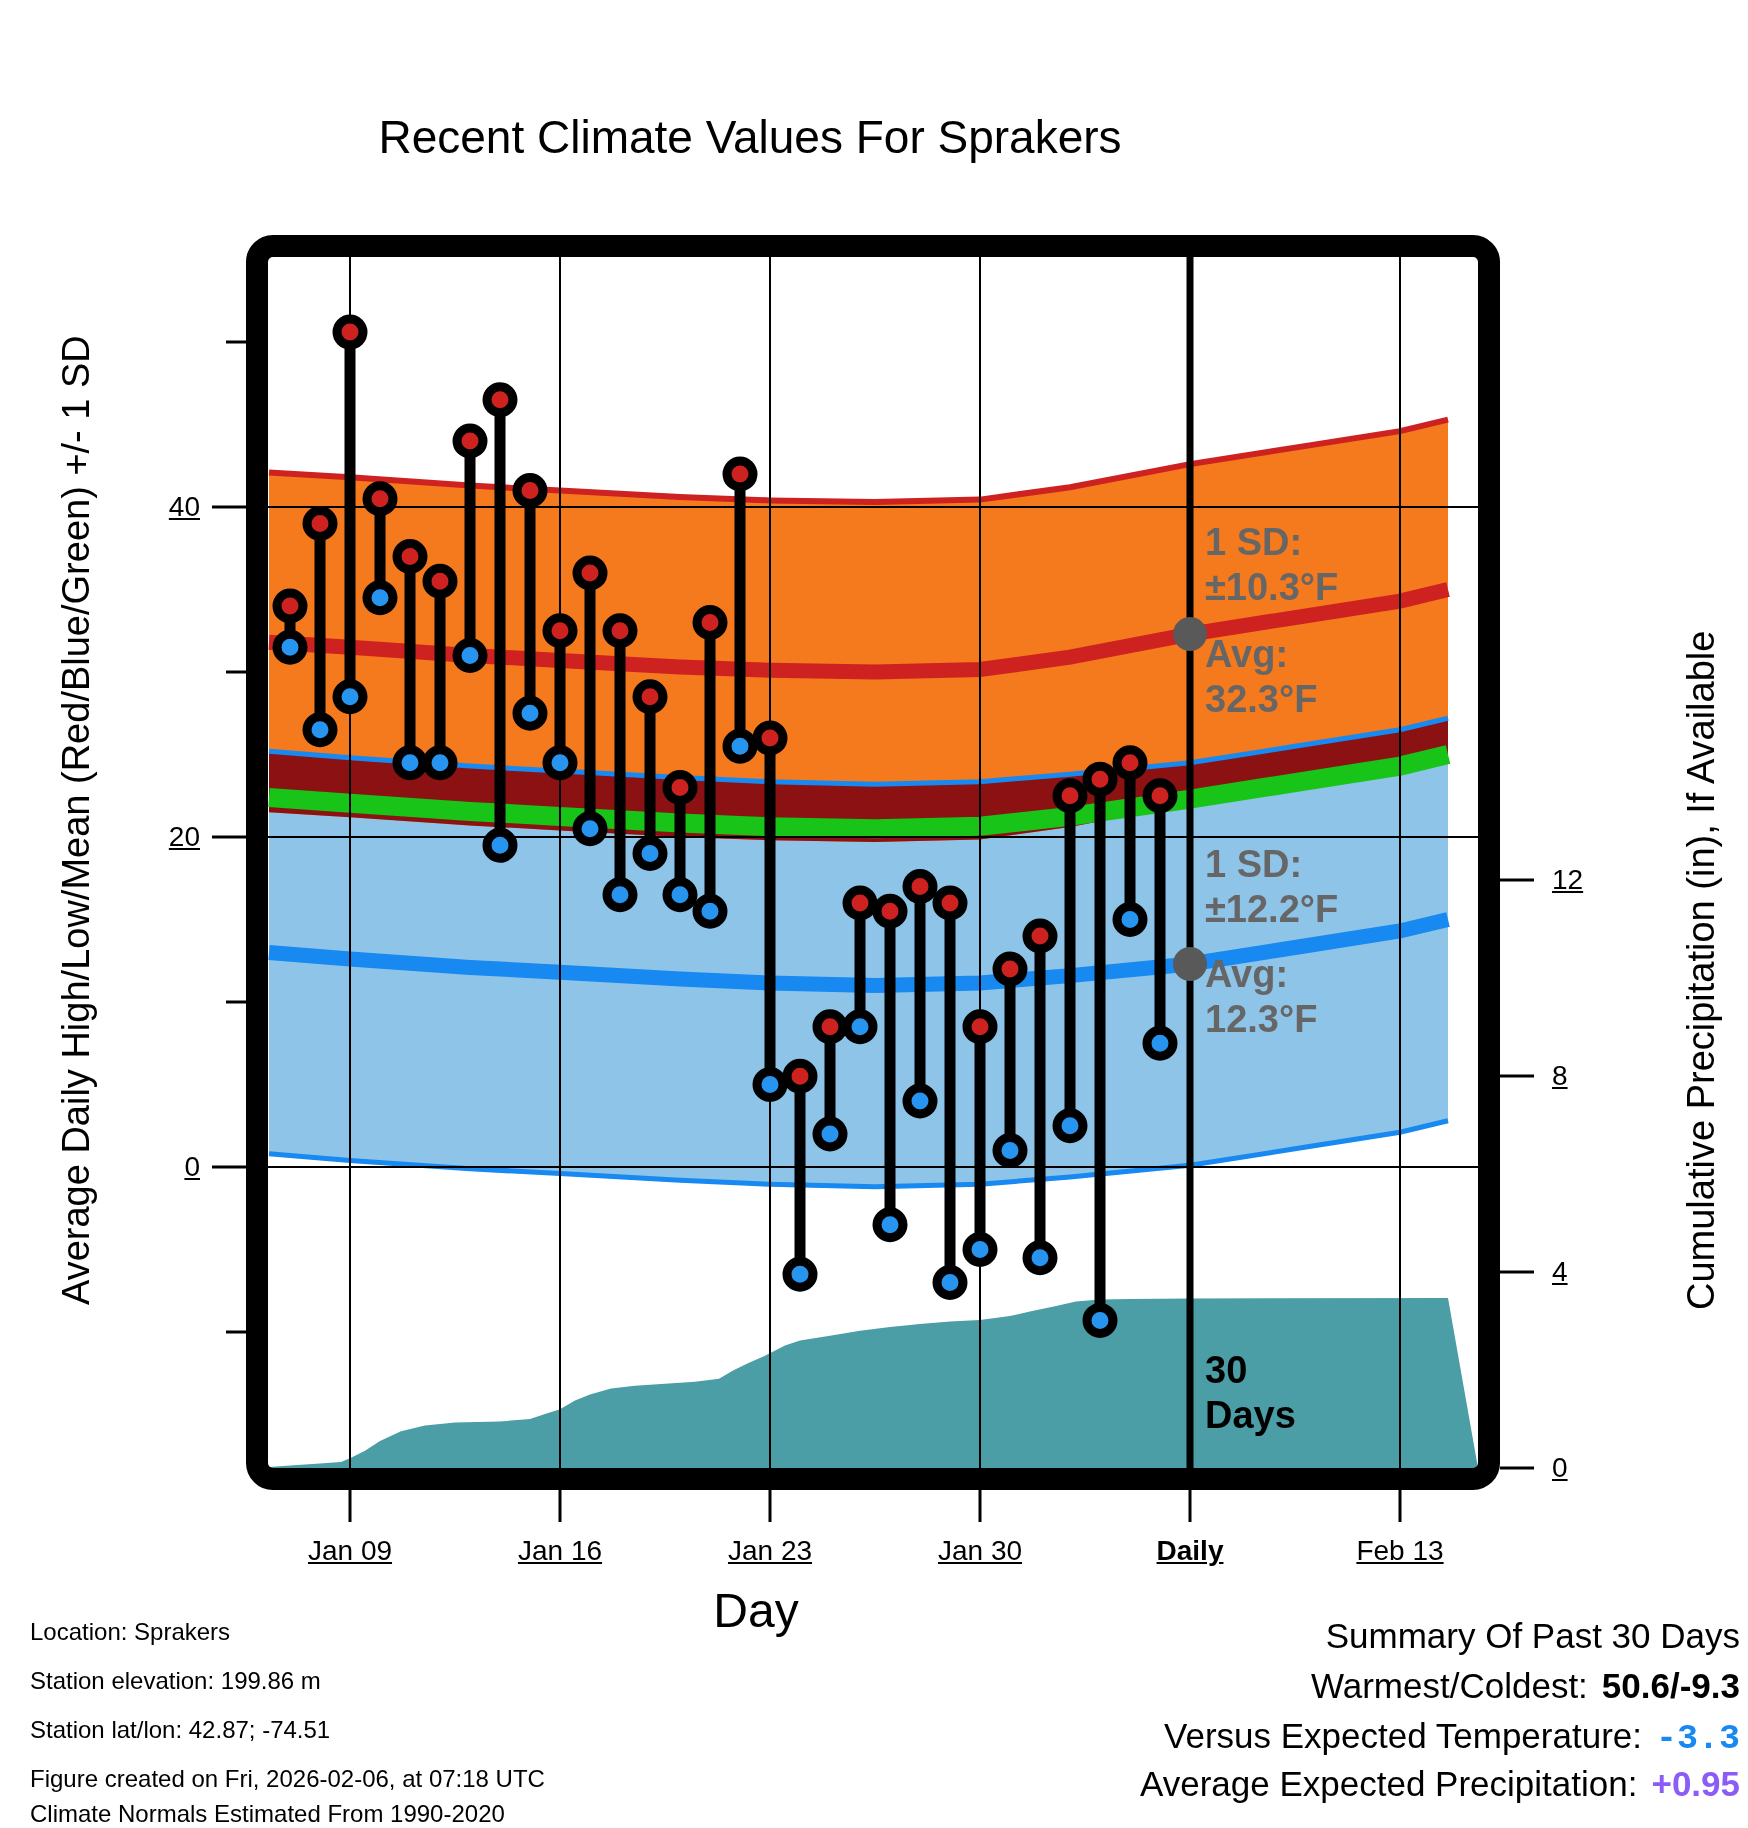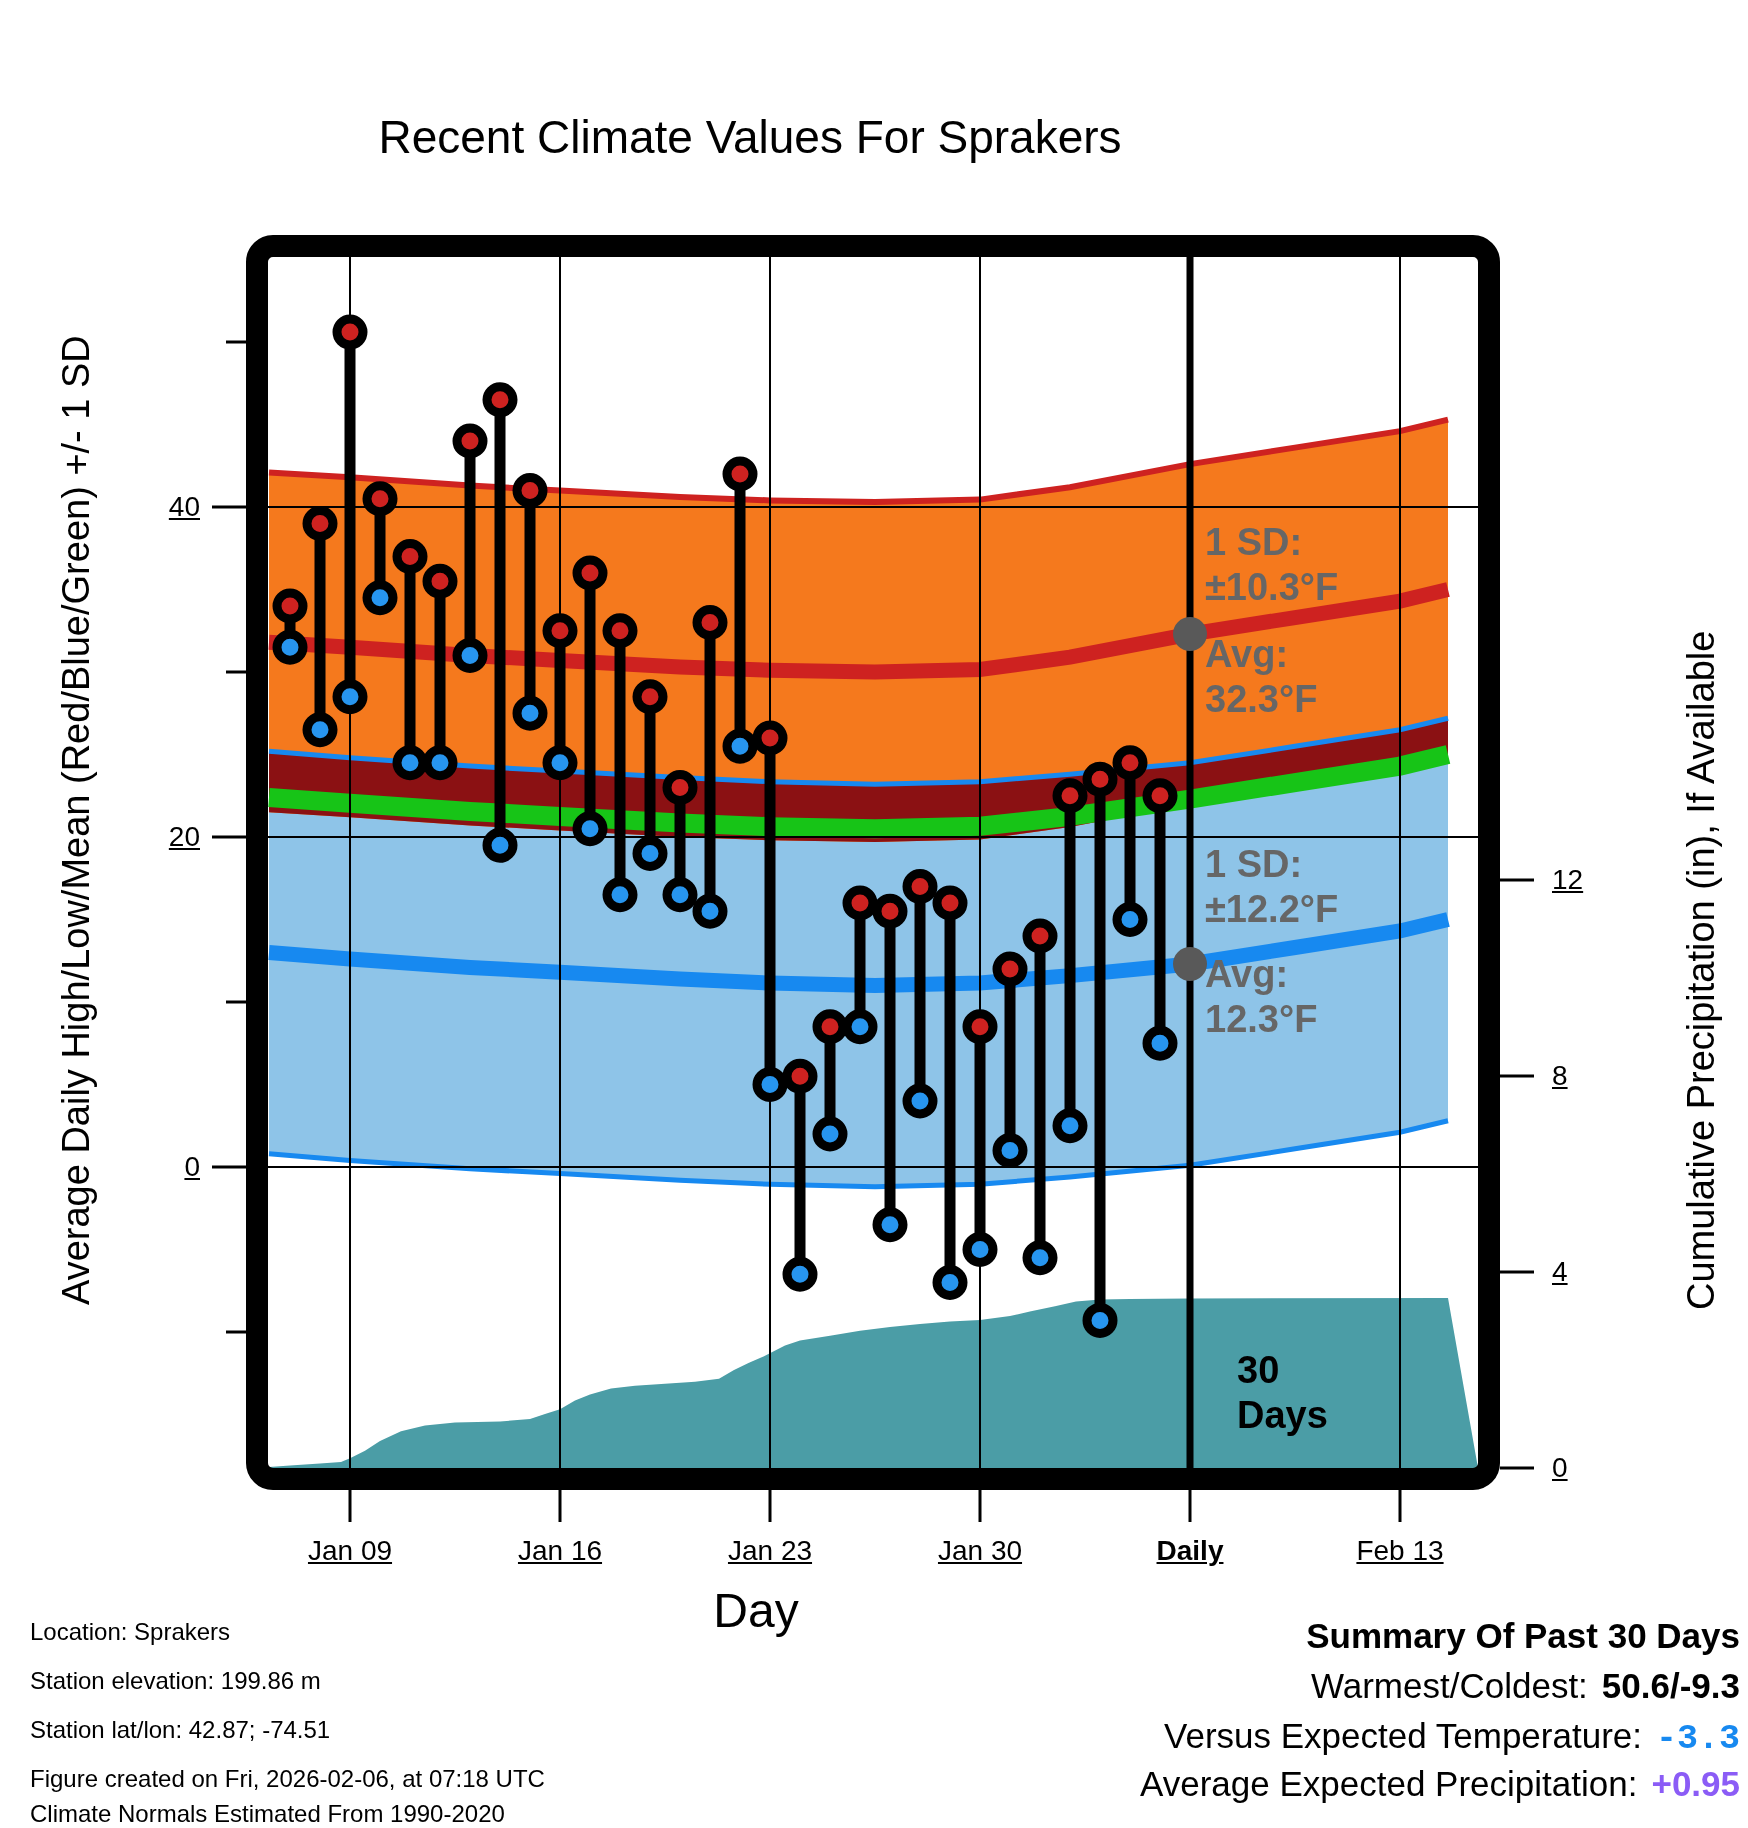--- a/index.html
+++ b/index.html
@@ -4,21 +4,21 @@
 <style>
   html,body{margin:0;padding:0;background:#fff;}
   body{width:1748px;height:1828px;position:relative;overflow:hidden;
        font-family:"Liberation Sans",sans-serif;color:#000;}
   .abs{position:absolute;}
   #chart-title{font-size:46px;letter-spacing:0;white-space:nowrap;}
   .ylab{font-size:38px;white-space:nowrap;transform:rotate(-90deg);transform-origin:left top;}
   .ticklab{font-size:28px;white-space:nowrap;text-decoration:underline;}
   .xlab{font-size:48px;}
   .ann{font-size:38px;font-weight:bold;color:#666;white-space:pre-line;line-height:1.18;}
-  .ann-black{font-size:38px;font-weight:bold;color:#000;white-space:pre-line;line-height:1.18;margin-left:32px;}
+  .ann-black{font-size:38px;font-weight:bold;color:#000;white-space:pre-line;line-height:1.18;}
   .footer-line{font-size:24px;white-space:nowrap;}
   .sum-line{font-size:35px;white-space:nowrap;text-align:right;}
   .sum-val{font-weight:bold;padding-left:14px;}
 </style>
 </head>
 <body>
 
 <div class="abs" id="plot-host" style="left:0;top:0;width:1748px;height:1828px;"><svg width="1748" height="1828">
       <g>
         <path d="M269.0,751.2 L350.0,757.8 L470.0,766.1 L560.0,771.0 L680.0,777.6 L770.0,781.7 L875.0,784.2 L980.0,781.7 L1070.0,774.3 L1190.0,762.8 L1295.0,746.3 L1400.0,729.8 L1448.0,718.2 L1448.0,1120.8 L1400.0,1132.3 L1295.0,1148.8 L1190.0,1165.3 L1070.0,1176.9 L980.0,1184.3 L875.0,1186.8 L770.0,1184.3 L680.0,1180.2 L560.0,1173.6 L470.0,1168.7 L350.0,1160.4 L269.0,1153.8 Z" fill="#8EC4E8"></path>
@@ -180,21 +180,21 @@
  12.3°F</div>
 <div class="abs ann-black" style="left:1205px;top:1348px;">30
 Days</div>
 
 <div class="abs footer-line" style="left:30px;top:1618px;">Location: Sprakers</div>
 <div class="abs footer-line" style="left:30px;top:1667px;">Station elevation: 199.86 m</div>
 <div class="abs footer-line" style="left:30px;top:1716px;">Station lat/lon: 42.87; -74.51</div>
 <div class="abs footer-line" style="left:30px;top:1765px;">Figure created on Fri, 2026-02-06, at 07:18 UTC</div>
 <div class="abs footer-line" style="left:30px;top:1800px;">Climate Normals Estimated From 1990-2020</div>
 
-<div class="abs sum-line" style="right:8px;top:1616px;font-weight:bold;">Summary Of Past 30 Days</div>
+<div class="abs sum-line" style="right:8px;top:1616px;">Summary Of Past 30 Days</div>
 <div class="abs sum-line" style="right:8px;top:1666px;">
   <span>Warmest/Coldest:</span><span class="sum-val" id="wc-val" style="color: rgb(0, 0, 0);">50.6/-9.3</span>
 </div>
 <div class="abs sum-line" style="right:8px;top:1716px;">
   <span>Versus Expected Temperature:</span><span class="sum-val" id="vt-val" style="color: rgb(23, 137, 240); font-family: Liberation Mono, monospace;">-3.3</span>
 </div>
 <div class="abs sum-line" style="right:8px;top:1764px;">
   <span>Average Expected Precipitation:</span><span class="sum-val" id="vp-val" style="color: #8b5cf6;">+0.95</span>
 </div>
 

